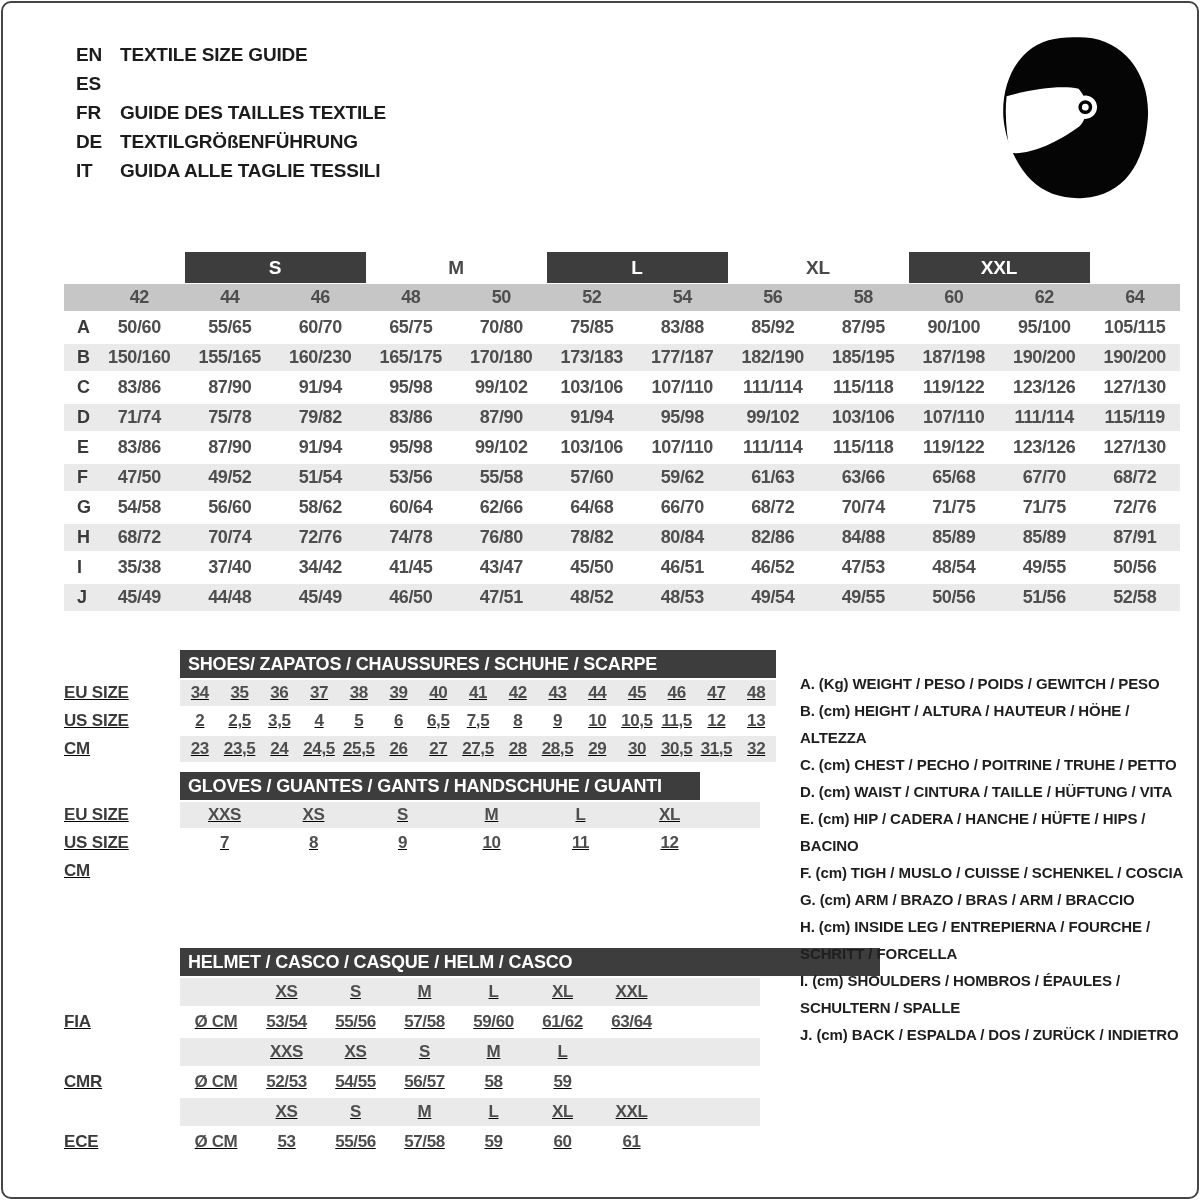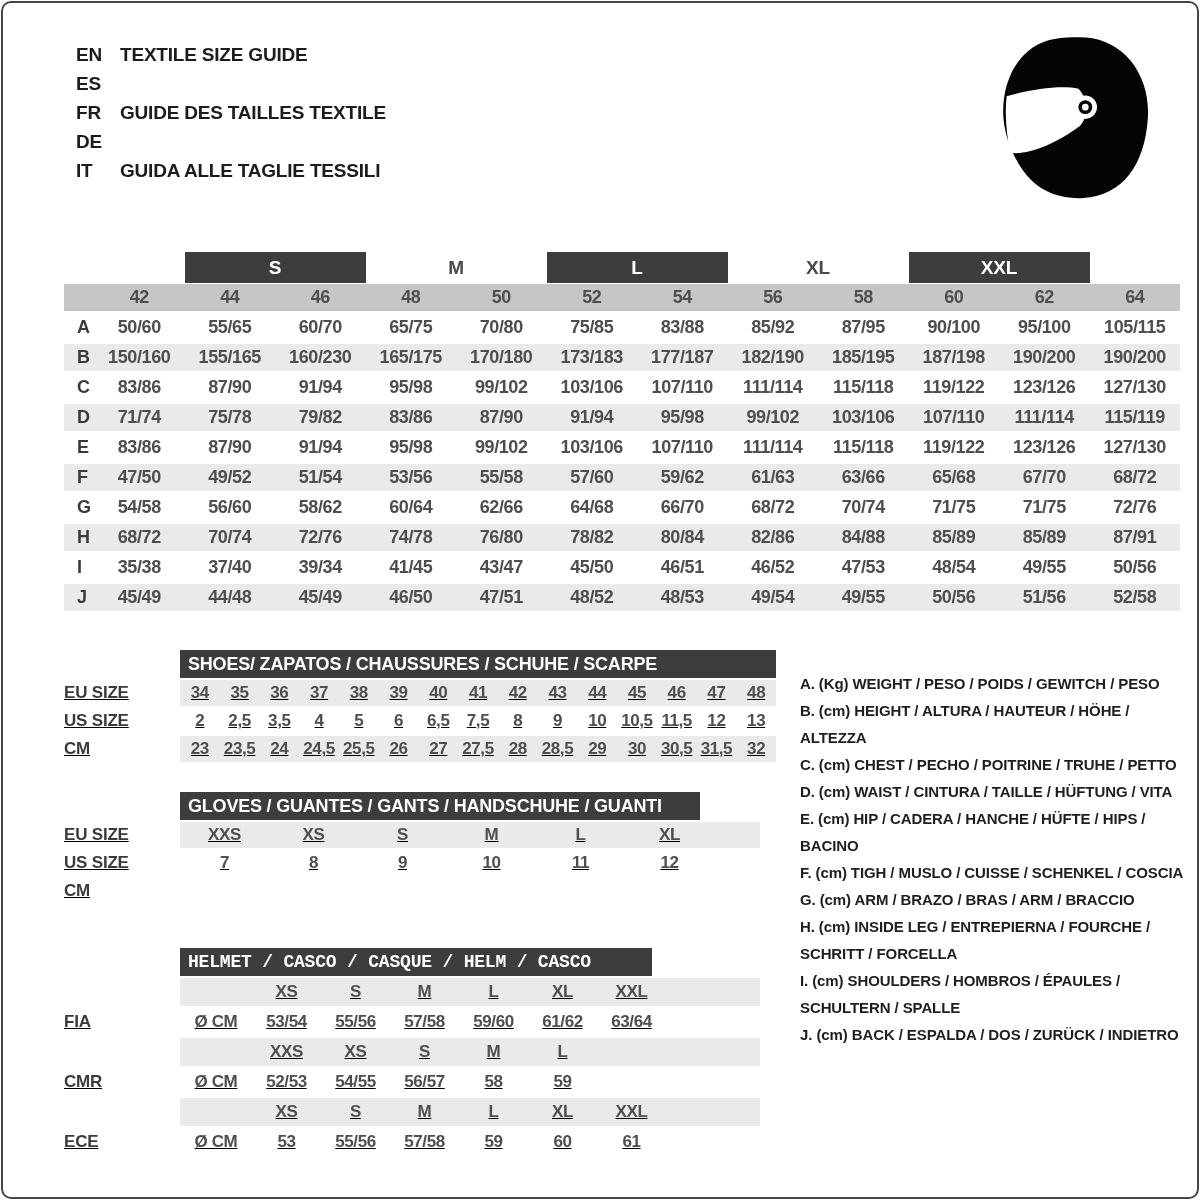--- a/index.html
+++ b/index.html
@@ -25,24 +25,24 @@
   .band { display:flex; align-items:center; justify-content:center; font-size:19px; font-weight:bold; color:#4a4a4a; letter-spacing:-0.2px; }
   .band-dark { background:#3d3d3d; color:#fff; }
   .num-row { height:27px; background:#c6c6c6; margin-top:1px; align-items:center; }
   .t-row { height:27px; margin-top:3px; align-items:center; }
   .t-row.stripe { background:#eaeaea; }
   .cell { text-align:center; font-size:18px; font-weight:bold; color:#4e4e4e; letter-spacing:-0.4px; white-space:nowrap; }
   .cell.lbl { text-align:left; padding-left:13px; color:#3a3a3a; }
 
   
   .section { position:absolute; left:64px; width:1116px; }
-  #shoes { top:650px; } #gloves { top:792px; } #helmets { top:948px; }
+  #shoes { top:650px; } #gloves { top:772px; } #helmets { top:948px; }
   .bar { margin-left:116px; height:28px; background:#3d3d3d; color:#fff; display:flex; align-items:center;
          padding-left:8px; font-size:18px; font-weight:bold; letter-spacing:-0.2px; white-space:nowrap; }
-  #shoes .bar { width:596px; } #gloves .bar { width:520px; } #helmets .bar { width:472px;font-family:Liberation Mono, monospace; }
+  #shoes .bar { width:596px; } #gloves .bar { width:520px; } #helmets .bar { width:700px; }
   .sub-row { display:flex; margin-top:2px; height:26px;text-decoration:underline; }
   #helmets .sub-row { height:28px; }
   .sub-label { width:116px; display:flex; align-items:center; font-size:17px; font-weight:bold; color:#3a3a3a; letter-spacing:-0.2px; }
   .vals { display:grid; align-items:center; }
   #shoes .vals { width:596px; grid-template-columns:repeat(15,1fr); }
   #gloves .vals { width:580px; grid-template-columns:repeat(6,89px) 1fr; }
   #helmets .vals { width:580px; grid-template-columns:72px repeat(6,69px) 1fr; }
   .vals.stripe { background:#eaeaea; }
   .vals .cell { font-size:17px; }
 
@@ -63,20 +63,21 @@
       </div>
       <div class="lang-row">
         <div class="lang-code">ES</div>
       </div>
       <div class="lang-row">
         <div class="lang-code">FR</div>
         <div class="lang-title">GUIDE DES TAILLES TEXTILE</div>
       </div>
       <div class="lang-row">
         <div class="lang-code">DE</div>
+        <div class="lang-title">TEXTILGRÖßENFÜHRUNG</div>
       </div>
       <div class="lang-row">
         <div class="lang-code">IT</div>
         <div class="lang-title">GUIDA ALLE TAGLIE TESSILI</div>
       </div>
     </div>
 
   <svg class="helmet-icon" viewBox="0 0 100 100" aria-hidden="true">
     <path d="M54,5 C76,5 92,24 92,48 C92,74 81,92 59,95 C48,96.5 37,94 29,87 C20,79 13,66 11,53 C9,38 13,24 22,15 C30,7 41,5 54,5 Z" fill="#050505"></path>
     <path d="M12,41 C26,36 42,32.5 52,34 C58,39.5 59,49 54,55 C41,66 26,73.5 16,72.5 C13.5,62 11.5,51 12,41 Z" fill="#ffffff"></path>
@@ -226,21 +227,21 @@
           <div class="cell">82/86</div>
           <div class="cell">84/88</div>
           <div class="cell">85/89</div>
           <div class="cell">85/89</div>
           <div class="cell">87/91</div>
         </div>
         <div class="t-row">
           <div class="cell lbl">I</div>
           <div class="cell">35/38</div>
           <div class="cell">37/40</div>
-          <div class="cell">39/34</div>
+          <div class="cell">34/42</div>
           <div class="cell">41/45</div>
           <div class="cell">43/47</div>
           <div class="cell">45/50</div>
           <div class="cell">46/51</div>
           <div class="cell">46/52</div>
           <div class="cell">47/53</div>
           <div class="cell">48/54</div>
           <div class="cell">49/55</div>
           <div class="cell">50/56</div>
         </div>

